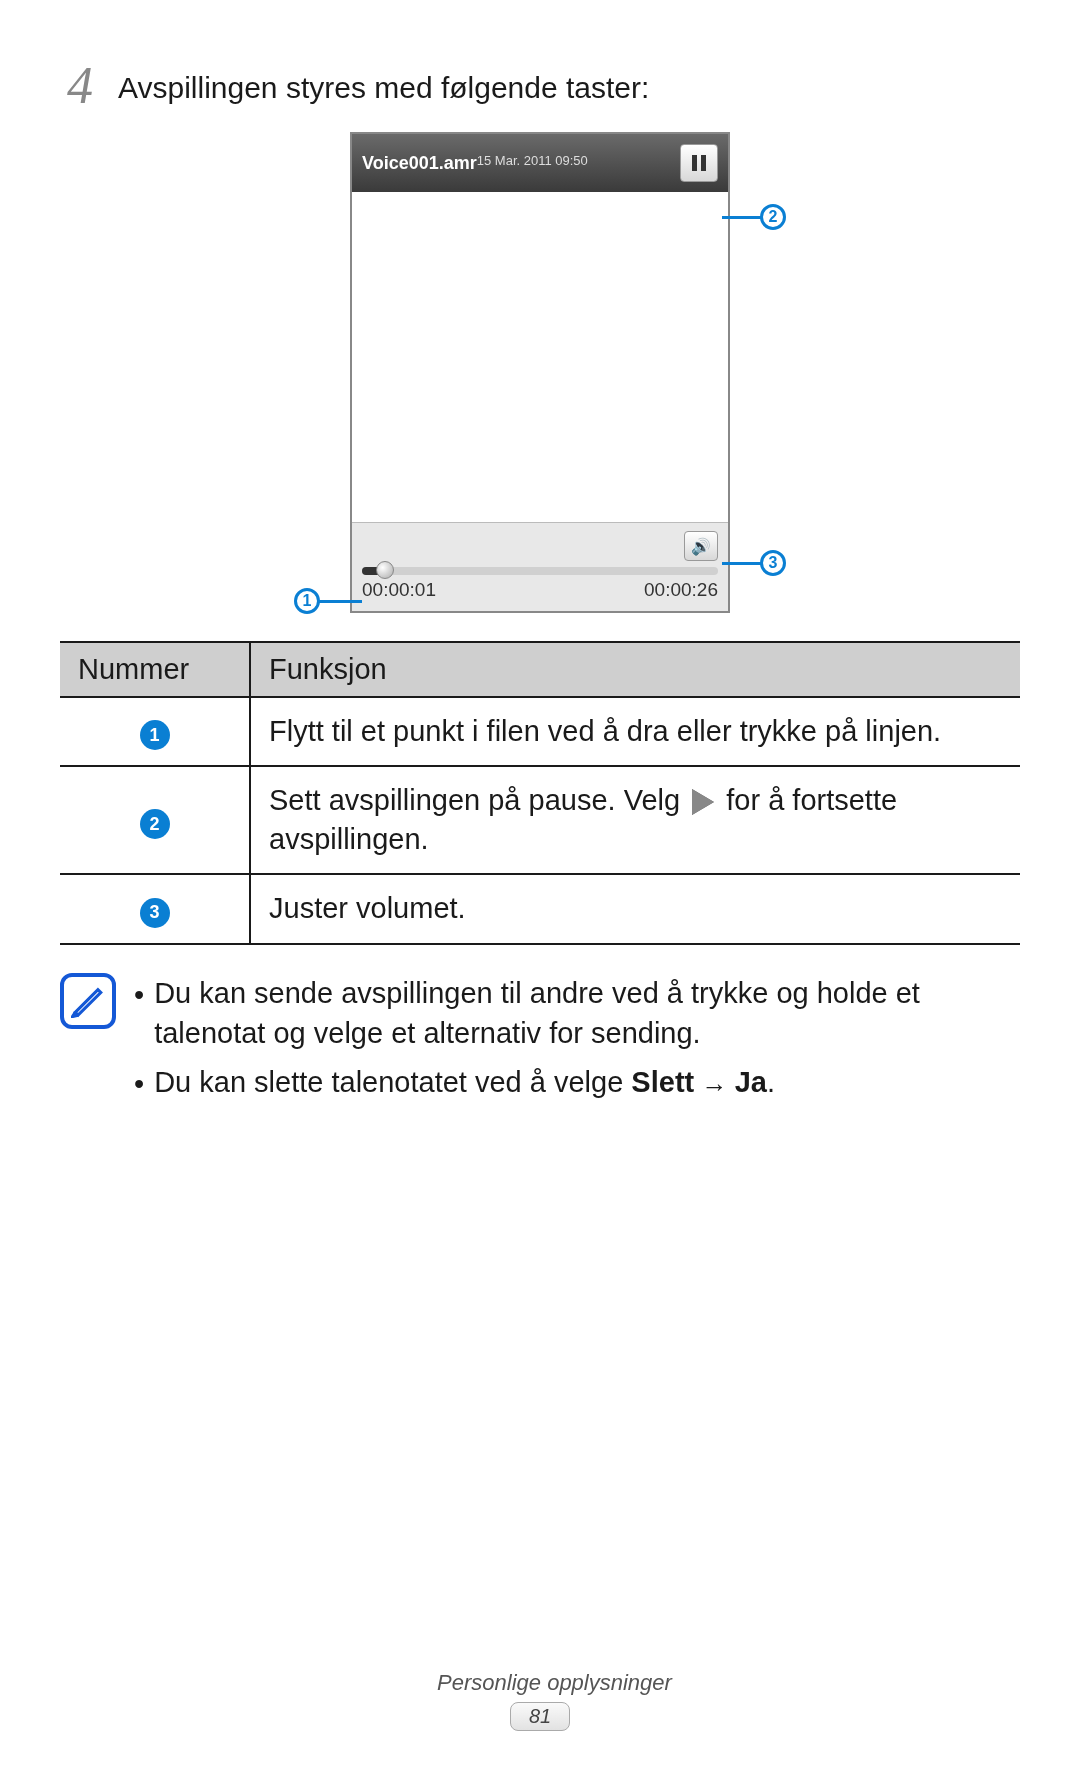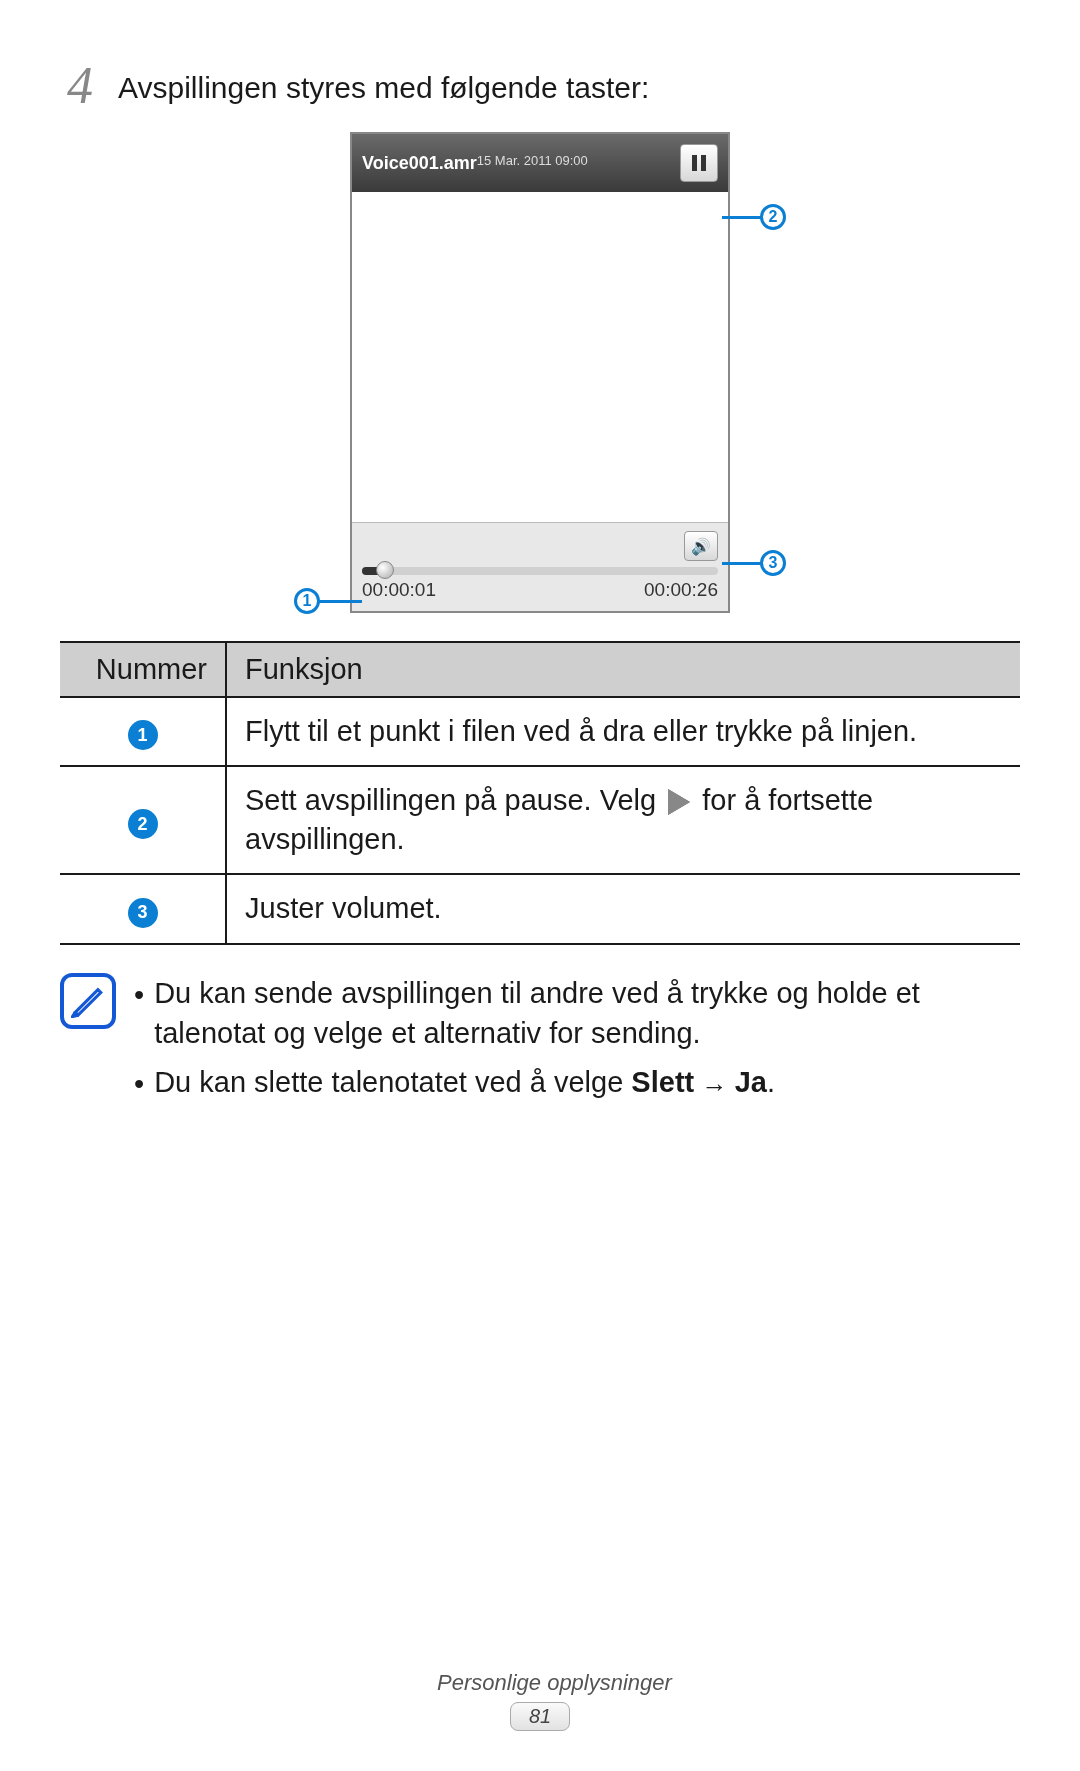--- a/index.html
+++ b/index.html
@@ -123,21 +123,21 @@
     margin-top: 8px;
     font-size: 29px;
   }
   table.func th {
     background:#cfcfcf;
     font-weight: normal;
     text-align:left;
     padding:10px 18px;
     border-bottom:2px solid #1a1a1a;
   }
-  table.func th:first-child { border-right:2px solid #1a1a1a; width:166px; text-align:right;margin-top:45px;}
+  table.func th:first-child { border-right:2px solid #1a1a1a; width:190px; text-align:left;margin-top:45px;}
   table.func td {
     padding:14px 18px;
     border-bottom:2px solid #1a1a1a;
     vertical-align:middle;
     line-height:1.35;
   }
   table.func td:first-child { border-right:2px solid #1a1a1a; text-align:center; vertical-align:middle;}
   table.func tr:first-child th { border-top:2px solid #1a1a1a;}
   .badge {
     display:inline-flex; width:30px;height:30px;border-radius:50%;
@@ -189,21 +189,21 @@
   <div class="step-row">
     <div class="step-num">4</div>
     <div class="step-text">Avspillingen styres med følgende taster:</div>
   </div>
 
   <div class="phone-wrap">
     <div class="phone">
       <div class="phone-header">
         <div class="phone-header-text">
           <span class="phone-title">Voice001.amr</span>
-          <span class="phone-subtitle">15 Mar. 2011 09:00</span>
+          <span class="phone-subtitle">15 Mar. 2011 09:50</span>
         </div>
         <div class="pause-btn">
           <div class="pause-bars">
               <span></span>
               <span></span>
             </div>
         </div>
       </div>
       <div class="phone-body"></div>
       <div class="phone-footer">

